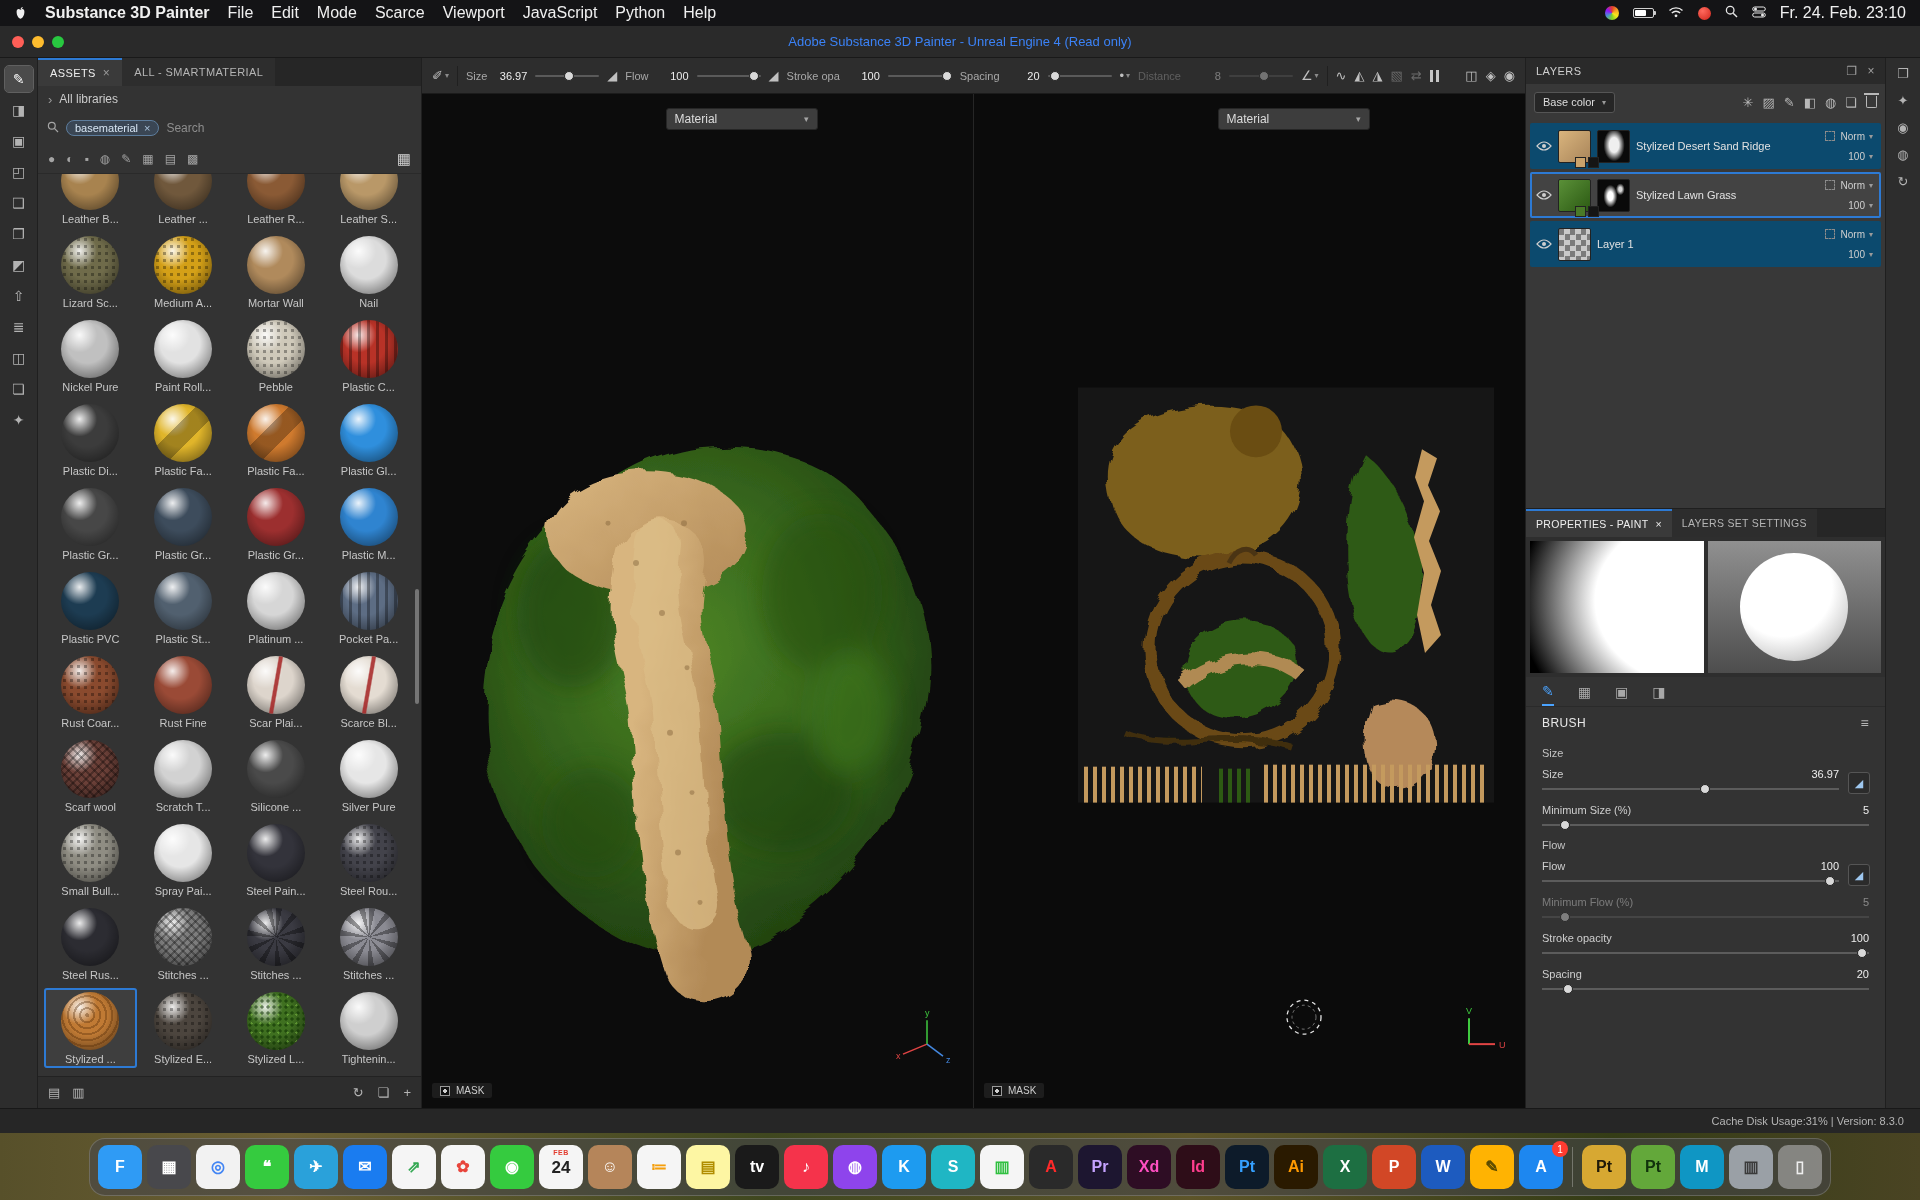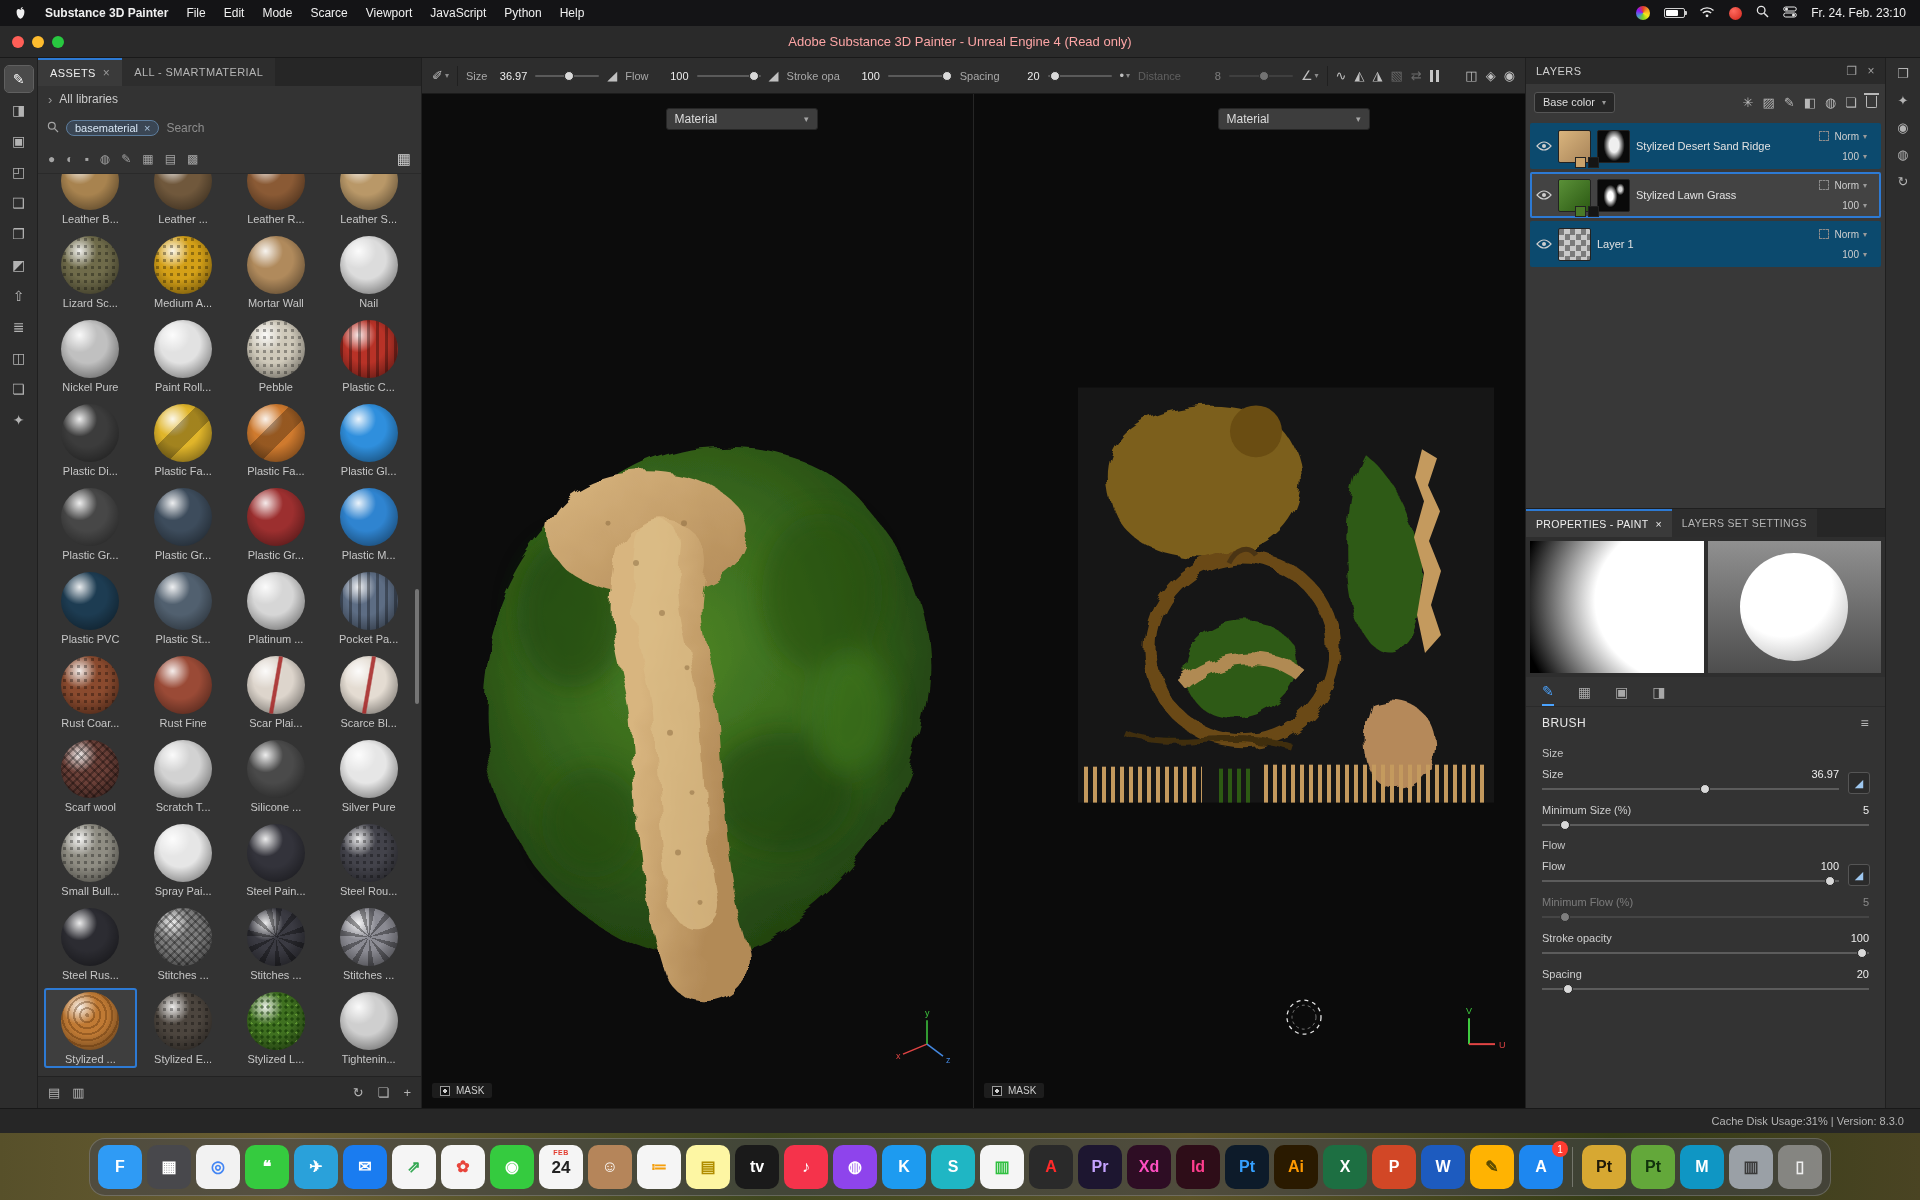--- a/index.html
+++ b/index.html
@@ -1,33 +1,33 @@
 <!DOCTYPE html>
 <html><head>
 <meta charset="utf-8">
 <style>
   *{margin:0;padding:0;box-sizing:border-box}
   html,body{width:1920px;height:1200px;overflow:hidden;background:#222}
   .screen{width:1920px;height:1200px;position:relative;font-family:"Liberation Sans",sans-serif;background:#222;overflow:hidden}
 
   
-  .menubar{height:26px;display:flex;align-items:center;padding:0 14px;background:#141416;color:#f0f0f0;font-size:12px;gap:18px}
+  .menubar{height:26px;display:flex;align-items:center;padding:0 14px;background:#141416;color:#f0f0f0;font-size:16px;gap:18px}
   .apple-logo svg{display:block}
   .app-name{font-weight:bold}
   .menu-item{cursor:default}
   .mb-right{margin-left:auto;display:flex;align-items:center;gap:14px}
   .swirl{width:14px;height:14px;border-radius:50%;background:conic-gradient(#e23b2e,#f5a623,#f8e71c,#7ed321,#4a90d2,#9013fe,#e23b2e)}
   .battery{width:21px;height:10px;border:1px solid #cfcfcf;border-radius:2px;position:relative}
   .battery::before{content:"";position:absolute;left:1px;top:1px;bottom:1px;width:60%;background:#fff;border-radius:1px}
   .battery::after{content:"";position:absolute;right:-3px;top:2px;width:2px;height:4px;background:#cfcfcf;border-radius:0 1px 1px 0}
   .red-app{width:13px;height:13px;border-radius:50%;background:radial-gradient(circle at 35% 30%,#ff6a5e,#d0241a)}
   .clock{white-space:nowrap}
 
   
-  .titlebar{height:32px;background:#2a2a2a;border-bottom:1px solid #191919;display:flex;align-items:center;justify-content:center;position:relative;color:#fca5a5;font-size:13px}
+  .titlebar{height:32px;background:#2a2a2a;border-bottom:1px solid #191919;display:flex;align-items:center;justify-content:center;position:relative;color:#3b82f6;font-size:13px}
   .traffic{position:absolute;left:12px;display:flex;gap:8px}
   .tl{width:12px;height:12px;border-radius:50%}
   .tl.r{background:#ff5f57}.tl.y{background:#febc2e}.tl.g{background:#28c840}
 
   
   .workspace{display:flex;height:1050px}
 
   
   .toolstrip{width:38px;background:#2d2d2d;border-right:1px solid #1f1f1f;display:flex;flex-direction:column;align-items:center;padding-top:8px;gap:5px}
   .tool{width:28px;height:26px;display:flex;align-items:center;justify-content:center;color:#b3b3b3;font-size:14px;border-radius:4px}
@@ -109,21 +109,21 @@
   .layer-row{position:relative;height:46px;background:#0c4a6e;border-radius:2px;display:flex;align-items:center;gap:6px;padding:0 6px}
   .layer-row.selected{outline:2px solid #2d7ad4;outline-offset:-2px;background:#434343}
   .eye{display:flex;align-items:center}
   .layer-thumb,.layer-mask{width:33px;height:33px;border:1px solid #222;border-radius:2px;flex:none;position:relative}
   .thumb-checker{background:repeating-conic-gradient(#c9c9c9 0 25%, #7b7b7b 0 50%) 0 0/11px 11px}
   .layer-mask{background:#0a0a0a}
   .layer-mask::after{content:"";position:absolute;inset:0}
   .mask-sand::after{background:radial-gradient(55% 85% at 52% 45%, #efefef 28%, transparent 62%)}
   .mask-grass::after{background:radial-gradient(40% 65% at 40% 52%, #fff 22%, transparent 56%),radial-gradient(28% 38% at 72% 30%, #d9d9d9 18%, transparent 50%)}
   .layer-name{flex:1;font-size:11px;color:#e2e2e2;white-space:nowrap;overflow:hidden;text-overflow:ellipsis}
-  .layer-right{display:flex;flex-direction:column;align-items:flex-end;gap:9px;font-size:10px;color:#cfcfcf;margin-right:8px}
+  .layer-right{display:flex;flex-direction:column;align-items:flex-end;gap:9px;font-size:10px;color:#cfcfcf;margin-right:2px}
   .layer-blend-row{display:flex;align-items:center}
   .dashed-box{width:10px;height:10px;border:1px dashed #8b8b8b;margin-right:6px}
   .blend,.layer-opacity{display:flex;gap:4px;align-items:center}
   .chev{font-size:8px;color:#9a9a9a}
   .fx-strip{position:absolute;left:45px;bottom:1px;display:flex;gap:2px}
   .fx-mini{width:11px;height:11px;border:1px solid #222}
 
   
   .props-section{flex:1;display:flex;flex-direction:column;border-top:1px solid #1f1f1f;background:#333}
   .props-tabs{height:28px;display:flex;background:#262626}

